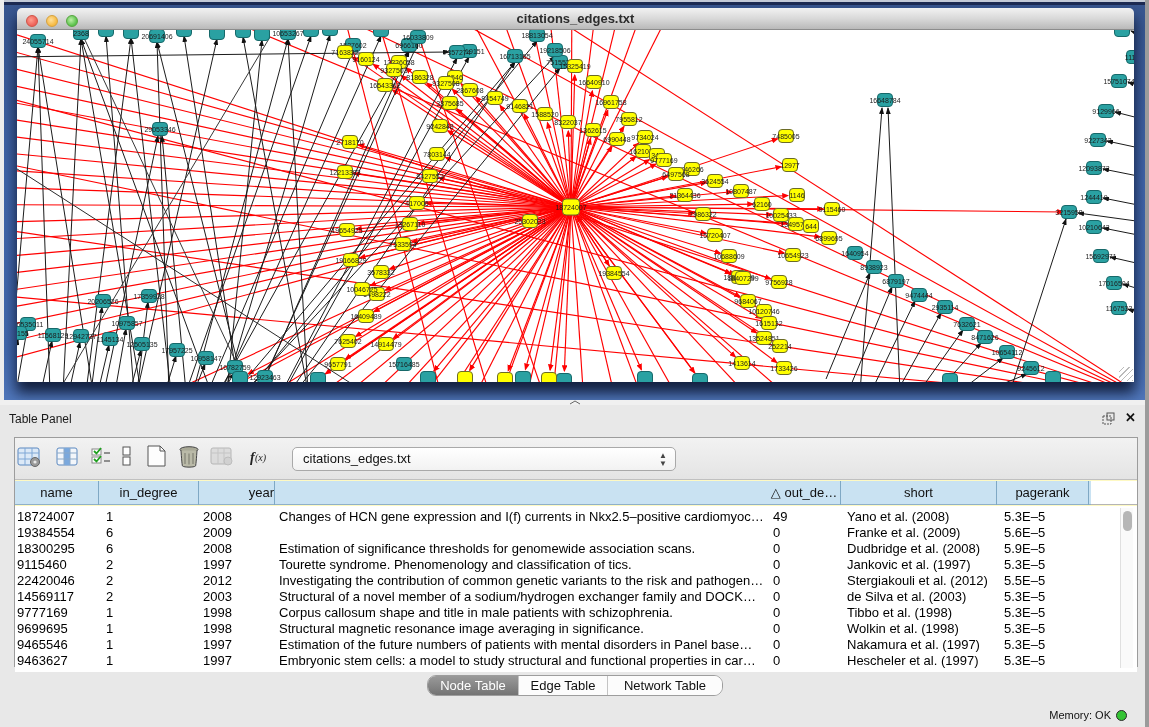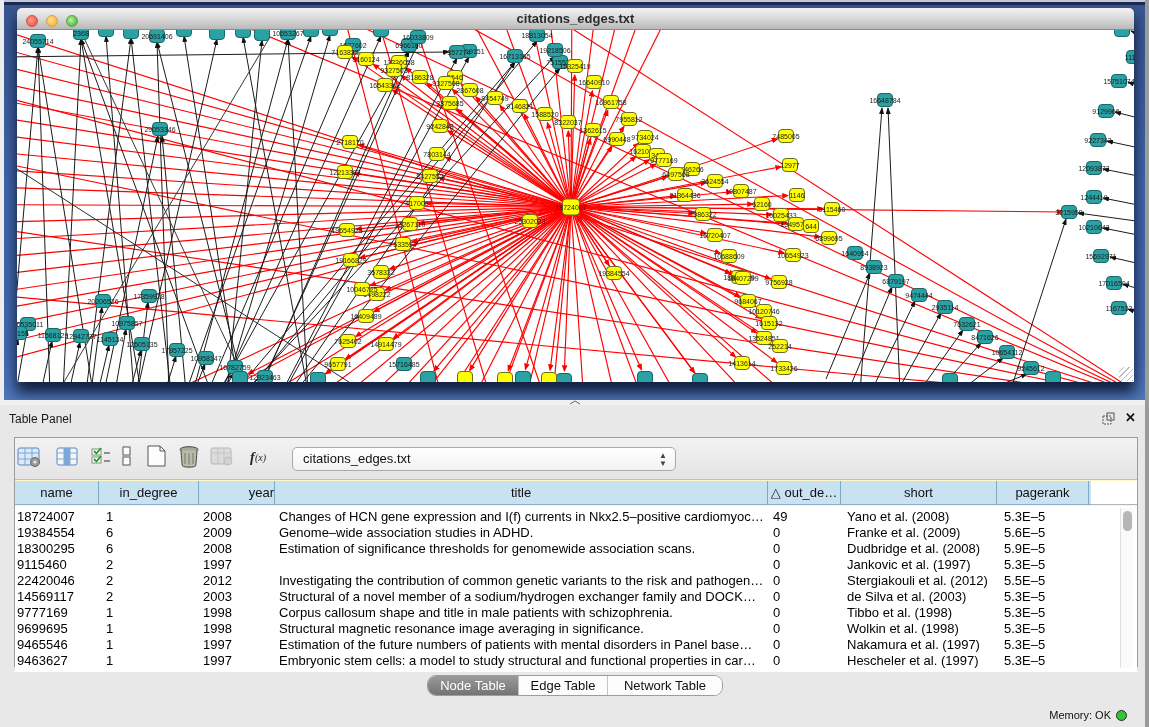--- a/index.html
+++ b/index.html
@@ -561,50 +561,49 @@
       </svg>
    <div class="icx" style="left:1125px;top:5px">✕</div>
  </div>
  <div id="box">
   <div id="tools"></div>
   <div id="thead">
         <div class="blue"></div>
         <div style="position:absolute;left:0px;top:0;width:84px;height:24px;border-right:1px solid #7fa8c4;text-align:center;line-height:24px;overflow:hidden;white-space:nowrap">name</div>
         <div style="position:absolute;left:84px;top:0;width:100px;height:24px;border-right:1px solid #7fa8c4;text-align:center;line-height:24px;overflow:hidden;white-space:nowrap">in_degree</div>
         <div style="position:absolute;left:184px;top:0;width:76px;height:24px;border-right:1px solid #7fa8c4;text-align:right;line-height:24px;overflow:hidden;white-space:nowrap">year</div>
-        <div style="position:absolute;left:260px;top:0;width:493px;height:24px;border-right:1px solid #7fa8c4;text-align:center;line-height:24px;overflow:hidden;white-space:nowrap">title</div>
         <div style="position:absolute;left:753px;top:0;width:73px;height:24px;border-right:1px solid #7fa8c4;text-align:center;line-height:24px;overflow:hidden;white-space:nowrap">△ out_de…</div>
         <div style="position:absolute;left:826px;top:0;width:156px;height:24px;border-right:1px solid #7fa8c4;text-align:center;line-height:24px;overflow:hidden;white-space:nowrap">short</div>
         <div style="position:absolute;left:982px;top:0;width:92px;height:24px;border-right:1px solid #7fa8c4;text-align:center;line-height:24px;overflow:hidden;white-space:nowrap">pagerank</div>
       </div>
   <div id="tbody">
         <span style="position:absolute;left:2px;top:3px;white-space:nowrap">18724007</span>
         <span style="position:absolute;left:91px;top:3px;white-space:nowrap">1</span>
         <span style="position:absolute;left:188px;top:3px;white-space:nowrap">2008</span>
         <span style="position:absolute;left:264px;top:3px;white-space:nowrap">Changes of HCN gene expression and I(f) currents in Nkx2.5–positive cardiomyoc…</span>
         <span style="position:absolute;left:758px;top:3px;white-space:nowrap">49</span>
         <span style="position:absolute;left:832px;top:3px;white-space:nowrap">Yano et al. (2008)</span>
         <span style="position:absolute;left:989px;top:3px;white-space:nowrap">5.3E–5</span>
         <span style="position:absolute;left:2px;top:19px;white-space:nowrap">19384554</span>
         <span style="position:absolute;left:91px;top:19px;white-space:nowrap">6</span>
         <span style="position:absolute;left:188px;top:19px;white-space:nowrap">2009</span>
-        <span style="position:absolute;left:264px;top:19px;white-space:nowrap">Genome–wide association studies in ADHD.</span>
         <span style="position:absolute;left:758px;top:19px;white-space:nowrap">0</span>
         <span style="position:absolute;left:832px;top:19px;white-space:nowrap">Franke et al. (2009)</span>
         <span style="position:absolute;left:989px;top:19px;white-space:nowrap">5.6E–5</span>
         <span style="position:absolute;left:2px;top:35px;white-space:nowrap">18300295</span>
         <span style="position:absolute;left:91px;top:35px;white-space:nowrap">6</span>
         <span style="position:absolute;left:188px;top:35px;white-space:nowrap">2008</span>
         <span style="position:absolute;left:264px;top:35px;white-space:nowrap">Estimation of significance thresholds for genomewide association scans.</span>
         <span style="position:absolute;left:758px;top:35px;white-space:nowrap">0</span>
         <span style="position:absolute;left:832px;top:35px;white-space:nowrap">Dudbridge et al. (2008)</span>
         <span style="position:absolute;left:989px;top:35px;white-space:nowrap">5.9E–5</span>
         <span style="position:absolute;left:2px;top:51px;white-space:nowrap">9115460</span>
         <span style="position:absolute;left:91px;top:51px;white-space:nowrap">2</span>
         <span style="position:absolute;left:188px;top:51px;white-space:nowrap">1997</span>
+        <span style="position:absolute;left:264px;top:51px;white-space:nowrap">Tourette syndrome. Phenomenology and classification of tics.</span>
         <span style="position:absolute;left:758px;top:51px;white-space:nowrap">0</span>
         <span style="position:absolute;left:832px;top:51px;white-space:nowrap">Jankovic et al. (1997)</span>
         <span style="position:absolute;left:989px;top:51px;white-space:nowrap">5.3E–5</span>
         <span style="position:absolute;left:2px;top:67px;white-space:nowrap">22420046</span>
         <span style="position:absolute;left:91px;top:67px;white-space:nowrap">2</span>
         <span style="position:absolute;left:188px;top:67px;white-space:nowrap">2012</span>
         <span style="position:absolute;left:264px;top:67px;white-space:nowrap">Investigating the contribution of common genetic variants to the risk and pathogen…</span>
         <span style="position:absolute;left:758px;top:67px;white-space:nowrap">0</span>
         <span style="position:absolute;left:832px;top:67px;white-space:nowrap">Stergiakouli et al. (2012)</span>
         <span style="position:absolute;left:989px;top:67px;white-space:nowrap">5.5E–5</span>

